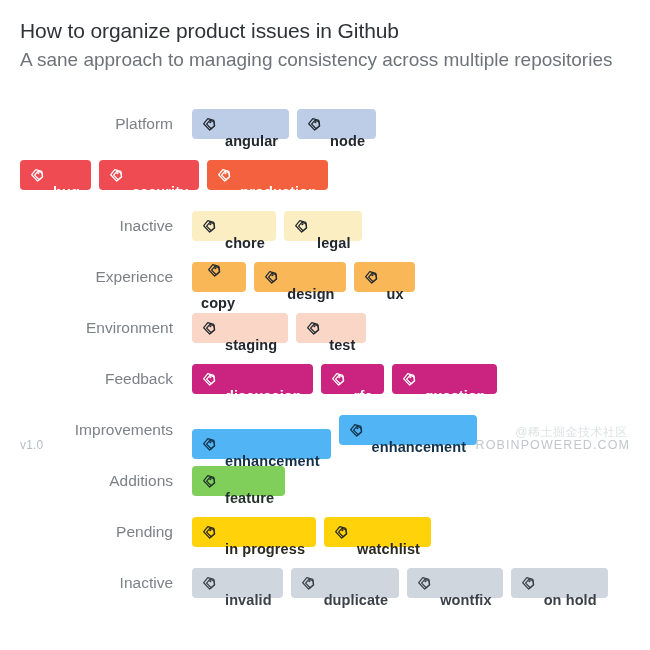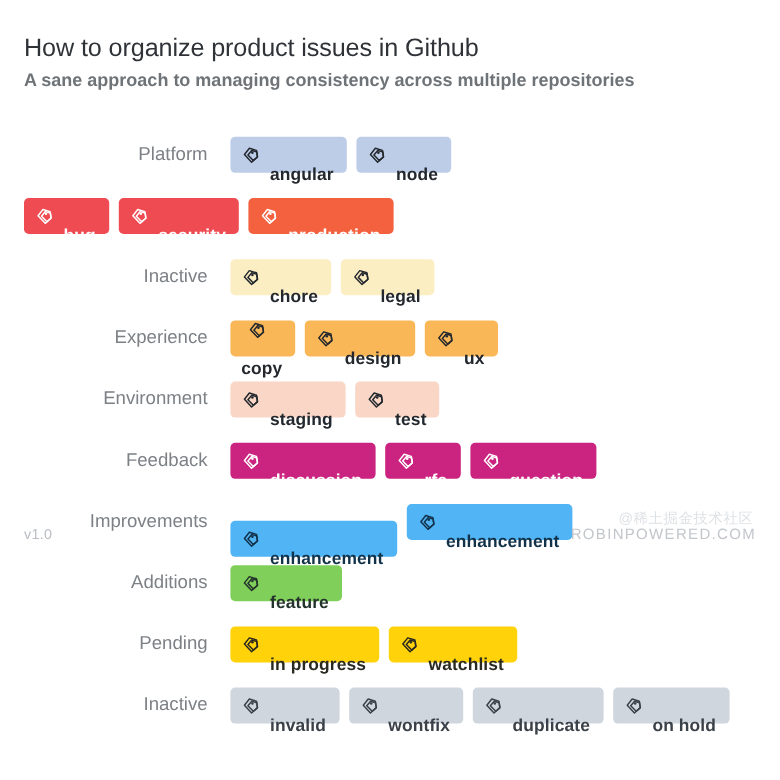--- a/index.html
+++ b/index.html
@@ -14,38 +14,38 @@
     font-family: "Liberation Sans", sans-serif;
     -webkit-font-smoothing: antialiased;
     position: relative;
   }
 
   .page {
     position: relative;
     width: 650px;
     height: 470px;
     box-sizing: border-box;
-    padding: 28px 20px 0 20px;
+    padding: 18px 20px 0 20px;
   }
 
   
   .header {
     margin-left: 0px;
   }
   .title {
     font-size: 21px;
     font-weight: 400;
     color: #2f3338;
     letter-spacing: -0.1px;
     line-height: 1.25;
     margin: 0 0 4px 0;
   }
   .subtitle {
-    font-size: 15px;
-    font-weight: 700;
+    font-size: 19px;
+    font-weight: 400;
     color: #6e7378;
     line-height: 1.3;
     margin: 0;
   }
 
   
   .rows {
     margin-top: 26px;
   }
   .row {
@@ -444,33 +444,33 @@
           <div class="tag" style="background: rgb(207, 214, 221); color: rgb(59, 65, 72);">
             <span class="ticon">
 <svg viewBox="0 0 20 20" width="17" height="17" aria-hidden="true">
   <g fill="none" stroke="#3b4148" stroke-width="1.45" stroke-linejoin="round">
     <path d="M3.2 9.1 L8.0 3.0 L15.0 5.1 L15.9 11.6 L10.2 16.6 Z"></path>
     <path d="M6.6 9.6 L10.4 5.1 L15.3 6.6 L16.0 11.4 L11.9 15.0 Z"></path>
   </g>
   <circle cx="11.0" cy="7.3" r="1.25" fill="#3b4148"></circle>
 </svg>
             </span>
+            <span class="tag-label">duplicate</span>
+          </div>
+          <div class="tag" style="background: rgb(207, 214, 221); color: rgb(59, 65, 72);">
+            <span class="ticon">
+<svg viewBox="0 0 20 20" width="17" height="17" aria-hidden="true">
+  <g fill="none" stroke="#3b4148" stroke-width="1.45" stroke-linejoin="round">
+    <path d="M3.2 9.1 L8.0 3.0 L15.0 5.1 L15.9 11.6 L10.2 16.6 Z"></path>
+    <path d="M6.6 9.6 L10.4 5.1 L15.3 6.6 L16.0 11.4 L11.9 15.0 Z"></path>
+  </g>
+  <circle cx="11.0" cy="7.3" r="1.25" fill="#3b4148"></circle>
+</svg>
+            </span>
             <span class="tag-label">wontfix</span>
-          </div>
-          <div class="tag" style="background: rgb(207, 214, 221); color: rgb(59, 65, 72);">
-            <span class="ticon">
-<svg viewBox="0 0 20 20" width="17" height="17" aria-hidden="true">
-  <g fill="none" stroke="#3b4148" stroke-width="1.45" stroke-linejoin="round">
-    <path d="M3.2 9.1 L8.0 3.0 L15.0 5.1 L15.9 11.6 L10.2 16.6 Z"></path>
-    <path d="M6.6 9.6 L10.4 5.1 L15.3 6.6 L16.0 11.4 L11.9 15.0 Z"></path>
-  </g>
-  <circle cx="11.0" cy="7.3" r="1.25" fill="#3b4148"></circle>
-</svg>
-            </span>
-            <span class="tag-label">duplicate</span>
           </div>
           <div class="tag" style="background: rgb(207, 214, 221); color: rgb(59, 65, 72);">
             <span class="ticon">
 <svg viewBox="0 0 20 20" width="17" height="17" aria-hidden="true">
   <g fill="none" stroke="#3b4148" stroke-width="1.45" stroke-linejoin="round">
     <path d="M3.2 9.1 L8.0 3.0 L15.0 5.1 L15.9 11.6 L10.2 16.6 Z"></path>
     <path d="M6.6 9.6 L10.4 5.1 L15.3 6.6 L16.0 11.4 L11.9 15.0 Z"></path>
   </g>
   <circle cx="11.0" cy="7.3" r="1.25" fill="#3b4148"></circle>
 </svg>

